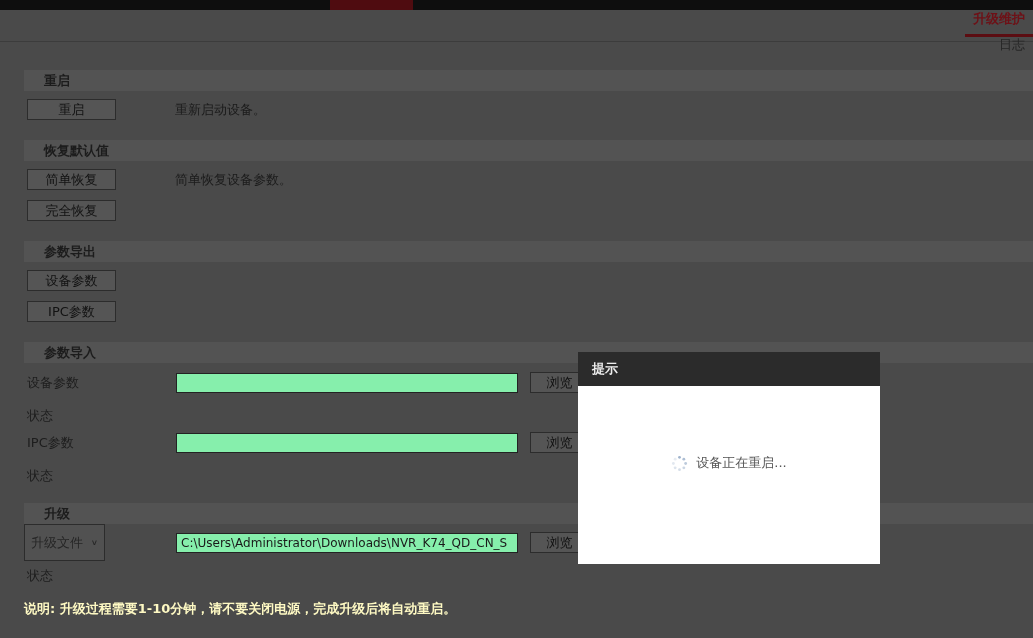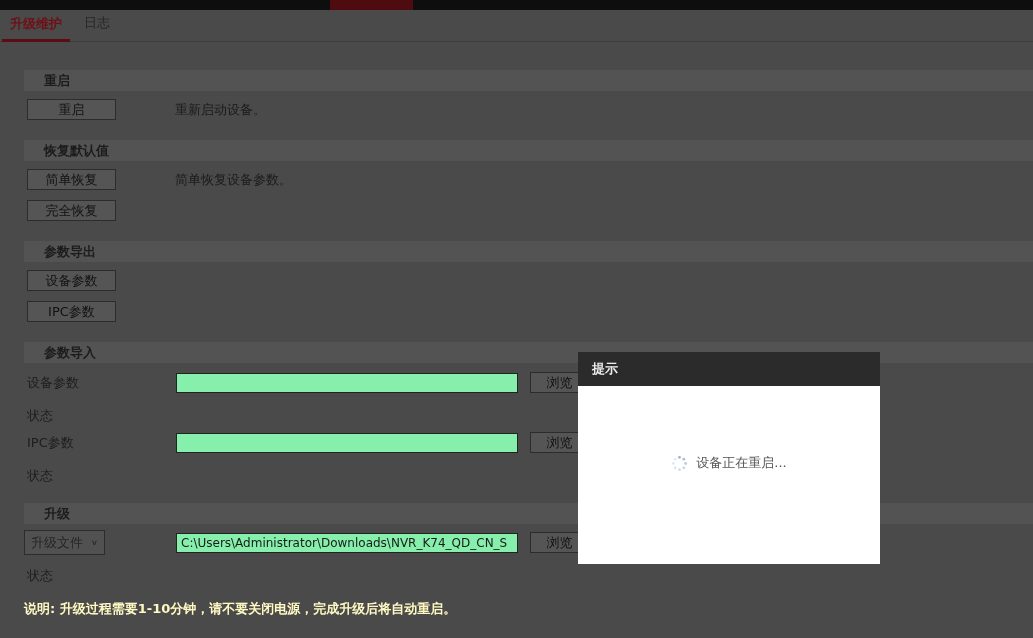--- a/index.html
+++ b/index.html
@@ -13,20 +13,21 @@
   }
   
   .topbar { height: 10px; background: #0e0e0e; position: relative; }
   .topbar-accent { position: absolute; left: 330px; top: 0; width: 83px; height: 10px; background: #4f0c10; }
 
   
   .tabstrip {
     display: flex; align-items: flex-end;
     height: 32px; padding-left: 2px;
     border-bottom: 1px solid #3c3c3c;
+    flex-direction: column;
   }
   .tab {
     font-size: 13px; color: #262626; cursor: pointer;
     padding: 0 8px 9px;
   }
   .tab.active {
     color: #6e1016; font-weight: bold;
     border-bottom: 3px solid #5c0d12;
     padding-bottom: 6px; margin-bottom: -1px;
   }
@@ -75,21 +76,21 @@
     color: #121212; font-size: 13px;
     display: flex; align-items: center; justify-content: center;
     flex: none; cursor: pointer;
   }
   .upgrade-btn { margin-left: 8px; width: 61px; }
   .status-row { margin-left: 27px; margin-top: 14px; font-size: 13px; color: #1d1d1d; height: 16px; }
 
   
   .upgrade-row { margin-left: 24px; margin-top: 8px; display: flex; align-items: center; height: 21px; }
   .dropdown {
-    width: 81px; height: 25px;
+    width: 81px; height: 37px;
     background: #515151;
     border: 1px solid #2c2c2c;
     color: #262626; font-size: 13px;
     display: flex; align-items: center; justify-content: space-between;
     padding: 0 6px; cursor: pointer; flex: none;
   }
   .dropdown .chev { font-size: 10px; color: #262626; transform: scaleY(0.8); }
   .upgrade-row .text-input { margin-left: 71px; }
 
   .note-row { margin-left: 24px; margin-top: 17px; font-size: 13px; font-weight: bold; color: #fef9c3; }

